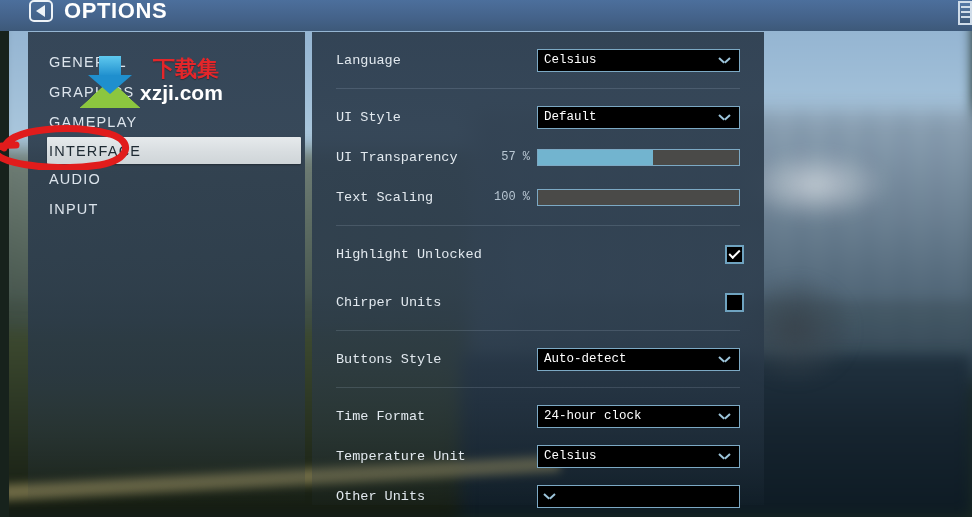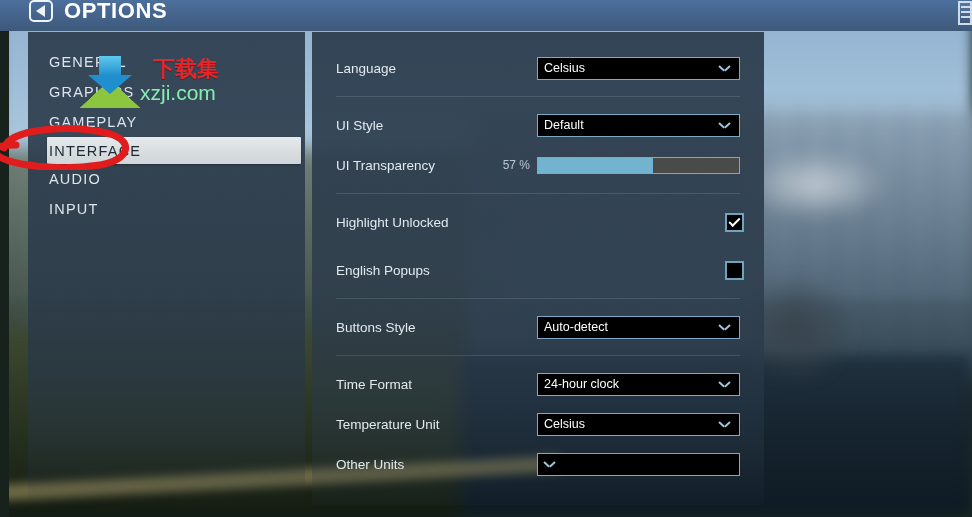--- a/index.html
+++ b/index.html
@@ -127,33 +127,33 @@
     position:absolute; left:0; top:19px; width:0;height:0;
     border-left:22px solid transparent;border-right:22px solid transparent;
     border-top:19px solid #1f8fce;
   }
   #wm .cn {
     position:absolute; left:75px; top:0px; color:#e4262a; font-size:22px;
     font-weight:bold; letter-spacing:0px; line-height:26px;
     text-shadow:0 1px 1px rgba(0,0,0,.3);
   }
   #wm .dom {
-    position:absolute; left:62px; top:25px; color:#86efac; font-size:21px;
-    font-weight:normal; line-height:24px;
+    position:absolute; left:62px; top:25px; color:#ffffff; font-size:21px;
+    font-weight:bold; line-height:24px;
   }
 
   
   #annot { position:absolute; left:-18px; top:118px; width:160px; height:52px; pointer-events:none; }
 
   
   #settings {
     position:absolute; left:312px; top:32px; width:452px; height:473px;
     background:linear-gradient(180deg,rgba(45,61,78,.94) 0%,rgba(44,60,76,.90) 40%,rgba(42,57,73,.74) 68%,rgba(40,55,70,.40) 88%,rgba(38,52,66,.10) 100%);
   }
-  #settings .inner { padding:8px 24px; }
+  #settings .inner { padding:0 24px;font-family:Liberation Mono, monospace; }
   .row {
     height:40px; display:flex; align-items:center; position:relative;
   }
   .row .label {
     color:#e2e9ef; font-size:13.5px; flex:0 0 auto;
   }
   .sep { height:1px; background:rgba(190,210,228,.16); margin:0 0 0 0; }
   .gap { height:8px; }
 
   .ctl { position:absolute; left:201px; }
@@ -285,36 +285,45 @@
     <div class="row">
       <span class="label">UI Transparency</span>
       <span class="pct">57 %</span>
       <div class="ctl">
         <div class="slider">
           <div class="fill" style="width:57%"></div>
         </div>
       </div>
     </div>
 
+    <div class="row">
+      <span class="label">Text Scaling</span>
+      <span class="pct">100 %</span>
+      <div class="ctl">
+        <div class="slider">
+          <div class="fill" style="width:0%"></div>
+        </div>
+      </div>
+    </div>
 
     <div class="gap"></div>
     <div class="sep"></div>
     <div class="gap"></div>
 
     <div class="row">
       <span class="label">Highlight Unlocked</span>
       <div class="checkbox">
         <span class="tick"></span>
       </div>
     </div>
 
     <div class="gap"></div>
 
     <div class="row">
-      <span class="label">English Popups</span>
+      <span class="label">Chirper Units</span>
       <div class="checkbox"></div>
     </div>
 
     <div class="gap"></div>
     <div class="sep"></div>
     <div class="gap"></div>
 
     <div class="row">
       <span class="label">Buttons Style</span>
       <div class="ctl">

